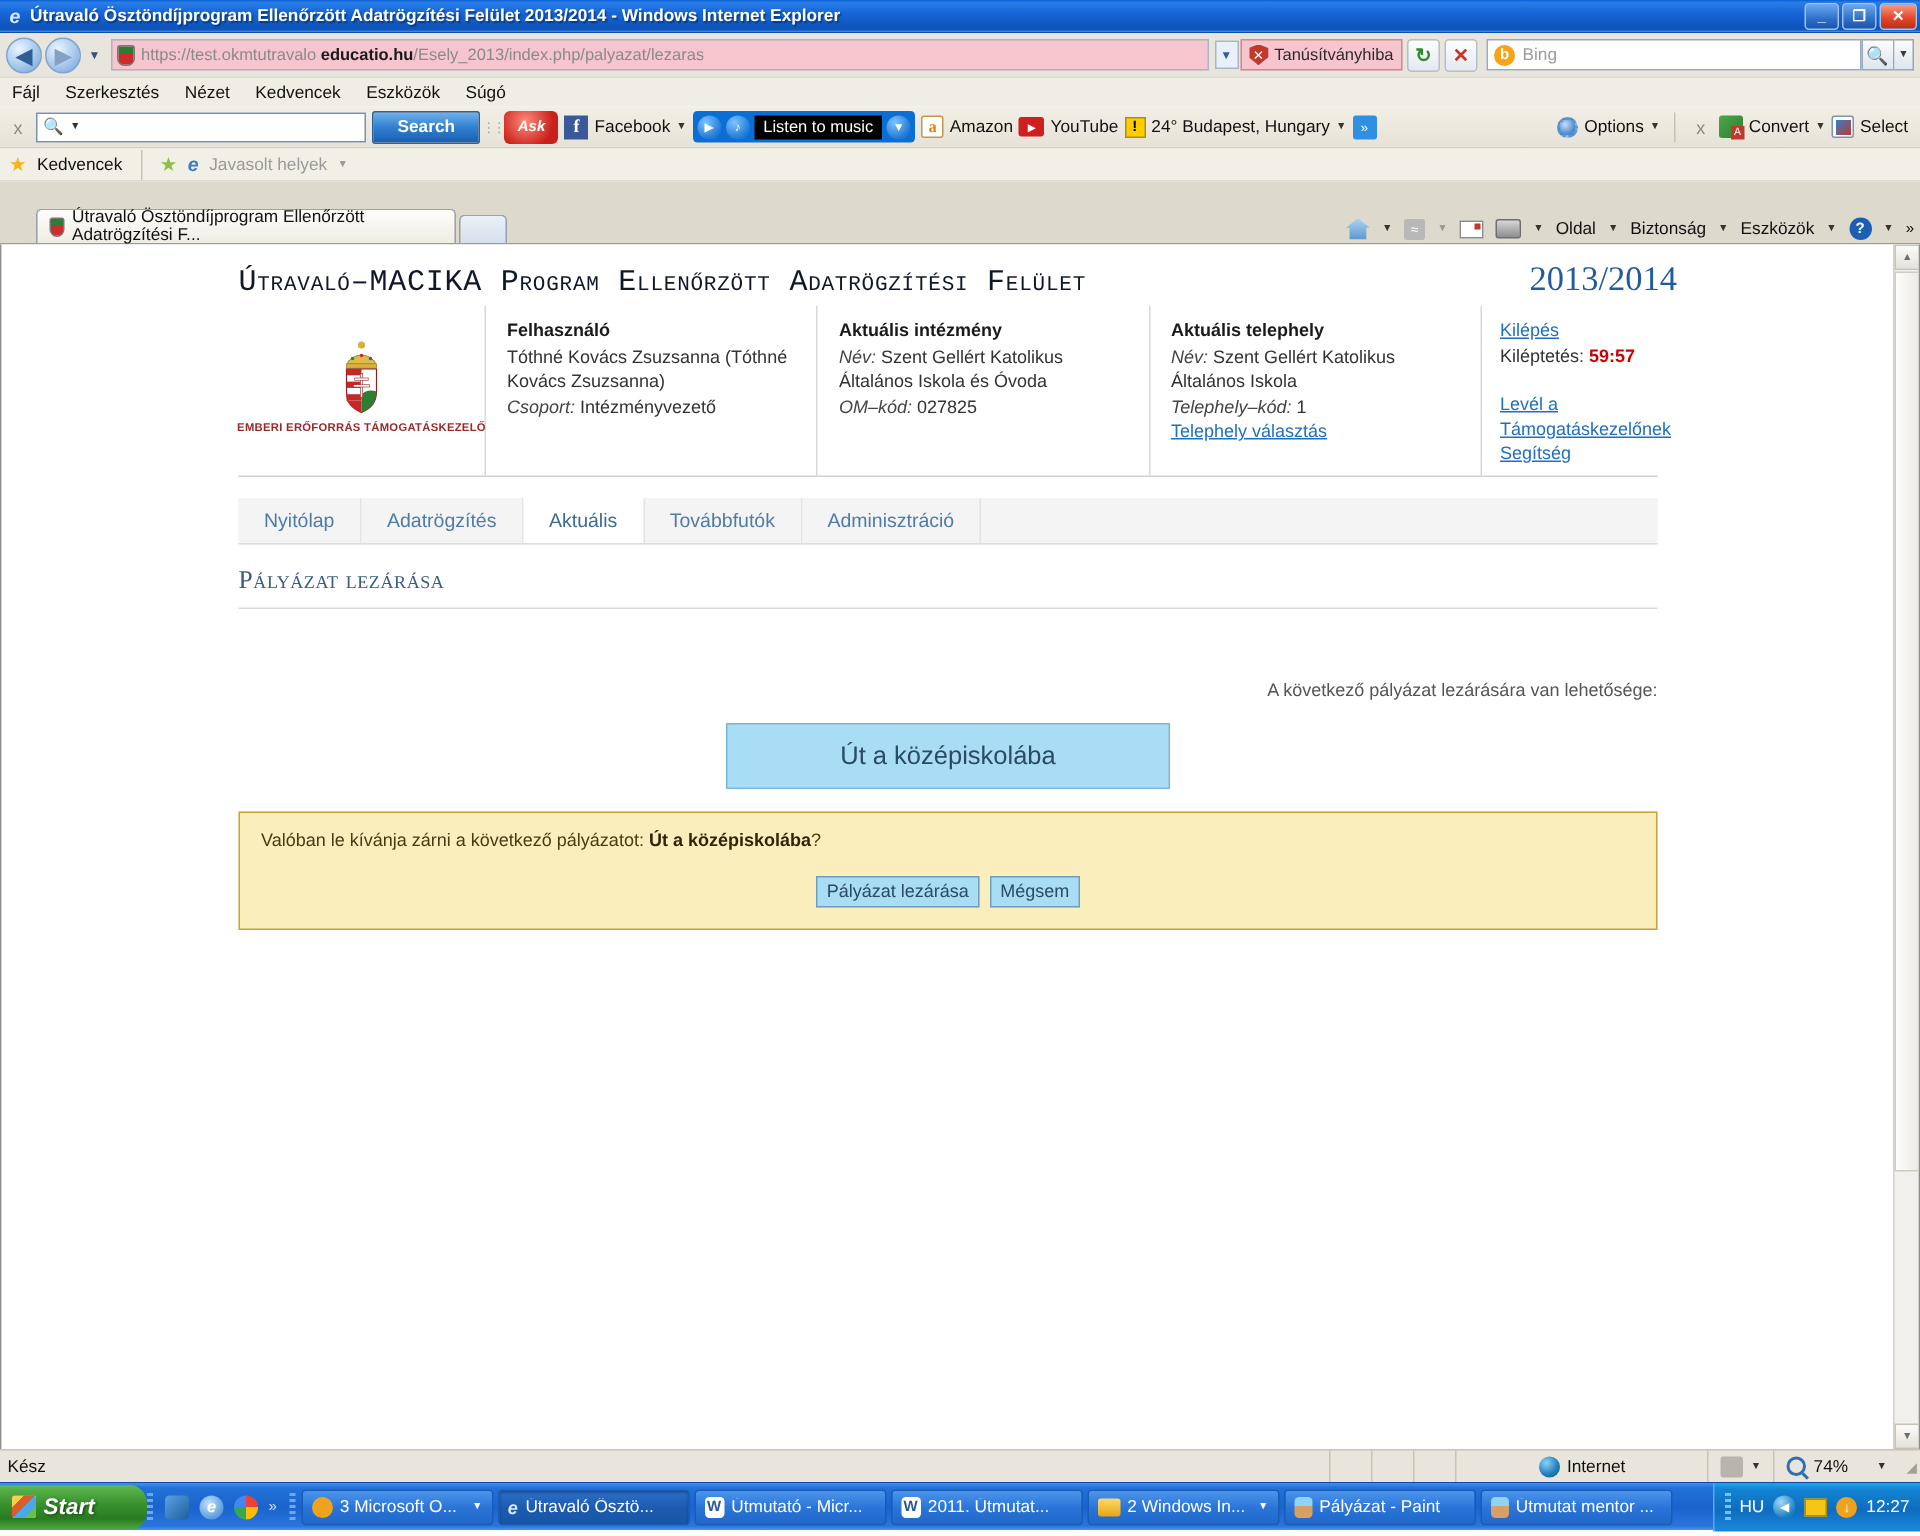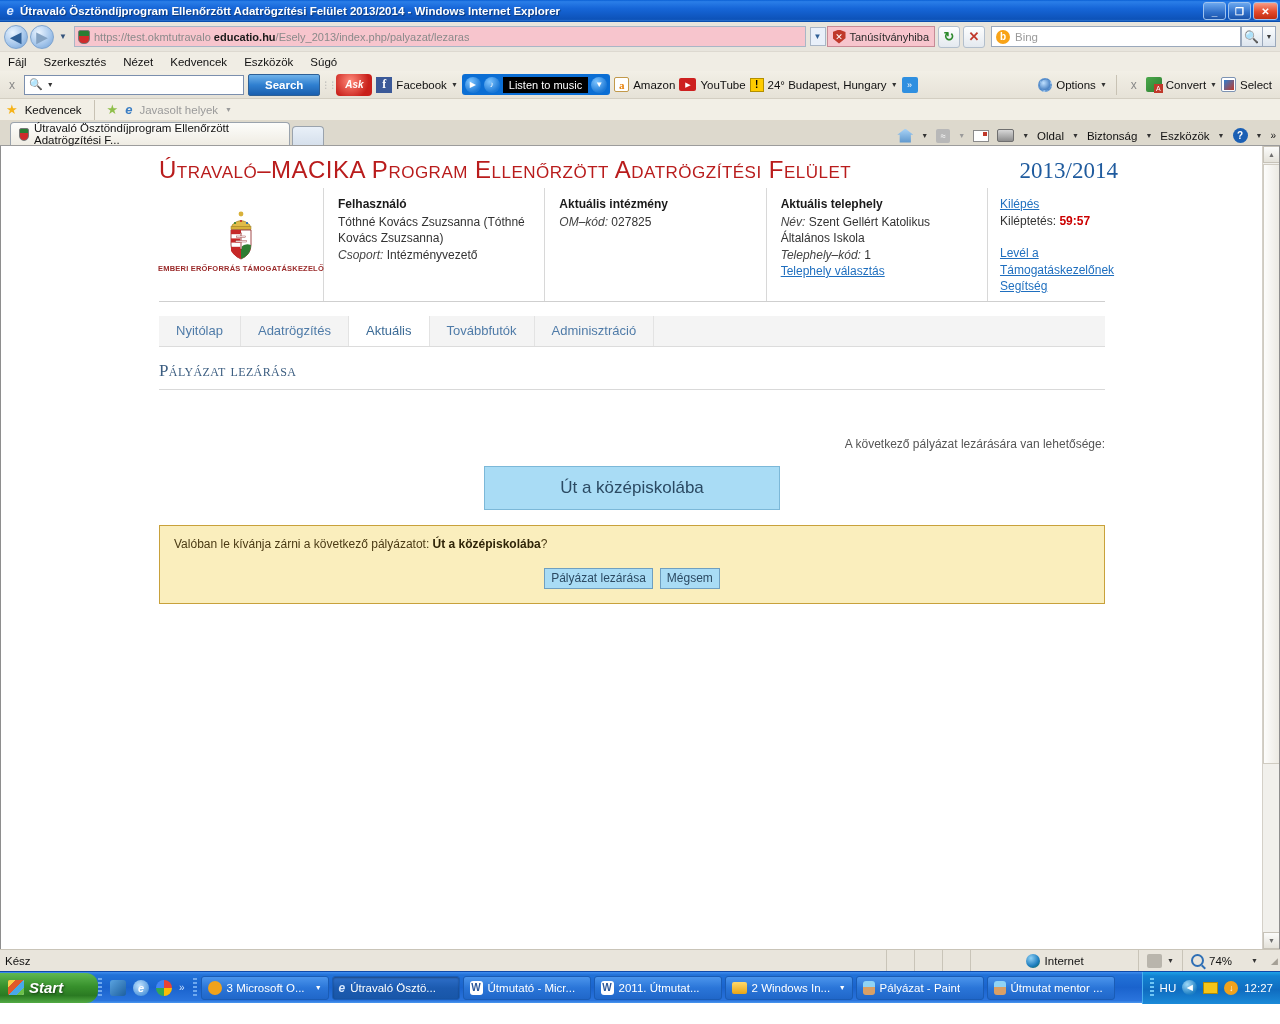--- a/index.html
+++ b/index.html
@@ -179,22 +179,22 @@
     height: 22px; background: #f2efe6; display: flex; align-items: center;
     padding-left: 6px; gap: 7px; font-size: 11.5px; color: #111;
     border-bottom: 1px solid #ded9cc;
   }
   .star { color: #f6b319; font-size: 13px; }
   .star2 { color: #8fbf4a; font-size: 13px; }
   .greytxt { color: #9a9a9a; }
 
   
   .tabstrip {
-    height: 25px; background: #ddd9cd; display: flex; align-items: flex-end;
-    padding-left: 10px; gap: 2px; position: relative;
+    height: 42px; background: #ddd9cd; display: flex; align-items: flex-end;
+    padding-left: 24px; gap: 2px; position: relative;
     border-bottom: 1px solid #9c9c9c;
   }
   .ietab {
     height: 23px; background: linear-gradient(to bottom,#fdfdfb,#efece3);
     border: 1px solid #9aa3ad; border-bottom: none;
     border-radius: 4px 4px 0 0; display: flex; align-items: center;
     padding: 0 8px; gap: 5px; font-size: 11.5px; color: #111; max-width: 280px;
   }
   .newtab {
     width: 32px; height: 19px; background: linear-gradient(to bottom,#e9f0f8,#d6e0ec);
@@ -224,22 +224,22 @@
   }
   .pagearea { width: 1262px; height: 803px; background: #fff; position: relative; }
 
   
   .site-title {
     padding: 10px 0 4px 158px;
     display: flex; align-items: baseline; justify-content: space-between;
     padding-right: 145px;
   }
   .site-title h1 {
-    margin: 0; font-family: Liberation Sans, sans-serif;
-    font-size: 24px; font-weight: normal; color: #b91c1c;
+    margin: 0; font-family: Liberation Mono, monospace;
+    font-size: 20px; font-weight: normal; color: #0f172a;
     font-variant: small-caps; letter-spacing: 0.5px;
   }
   .site-year {
     font-family: "Liberation Serif", serif; font-size: 23px; color: #1f5b9e;
   }
 
   .infobar {
     margin-left: 158px; margin-right: 158px;
     display: flex; border-bottom: 1px solid #cfcfcf;
     min-height: 92px;
@@ -573,20 +573,22 @@
 
       <div class="info-col c1">
         <h3>Felhasználó</h3>
         <div>Tóthné Kovács Zsuzsanna (Tóthné Kovács Zsuzsanna)</div>
         <div><i>Csoport:</i>
           <span>Intézményvezető</span></div>
       </div>
 
       <div class="info-col c2">
         <h3>Aktuális intézmény</h3>
+        <div><i>Név:</i>
+          <span>Szent Gellért Katolikus Általános Iskola és Óvoda</span></div>
         <div><i>OM–kód:</i>
           <span>027825</span></div>
       </div>
 
       <div class="info-col c3">
         <h3>Aktuális telephely</h3>
         <div><i>Név:</i>
           <span>Szent Gellért Katolikus Általános Iskola</span></div>
         <div><i>Telephely–kód:</i>
           <span>1</span></div>

